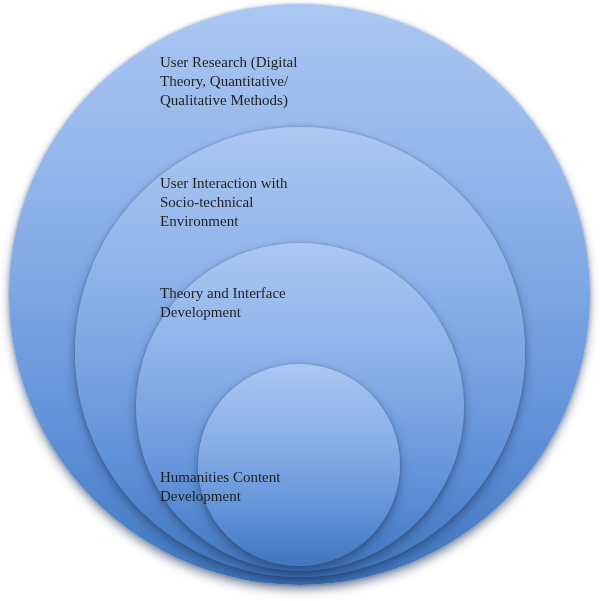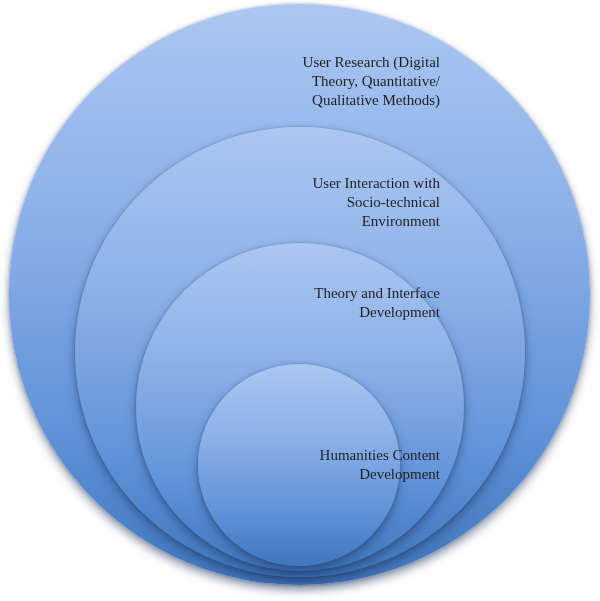--- a/index.html
+++ b/index.html
@@ -29,29 +29,29 @@
   }
   .ring-1 { left: 9px;   top: 4px;   width: 581px; height: 581px; z-index: 1; }
   .ring-2 { left: 75px;  top: 127px; width: 450px; height: 450px; z-index: 2; }
   .ring-3 { left: 136px; top: 243px; width: 328px; height: 328px; z-index: 3; }
   .ring-4 { left: 198px; top: 364px; width: 202px; height: 202px; z-index: 4; }
   .label {
     position: absolute;
     left: 160px;
     width: 280px;
     z-index: 10;
-    text-align: right;
+    text-align: left;
     color: var(--text);
     font-size: 15px;
     line-height: 19px;
   }
   .label-1 { top: 53px; }
   .label-2 { top: 174px; }
   .label-3 { top: 284px; }
-  .label-4 { top: 446px; font-family: Liberation Serif, serif; }
+  .label-4 { top: 468px; font-family: Liberation Serif, serif; }
 </style>
 </head>
 <body>
 
 <div class="canvas">
 
   <div class="circle ring-1"></div>
   <div class="circle ring-2"></div>
   <div class="circle ring-3"></div>
   <div class="circle ring-4"></div>

